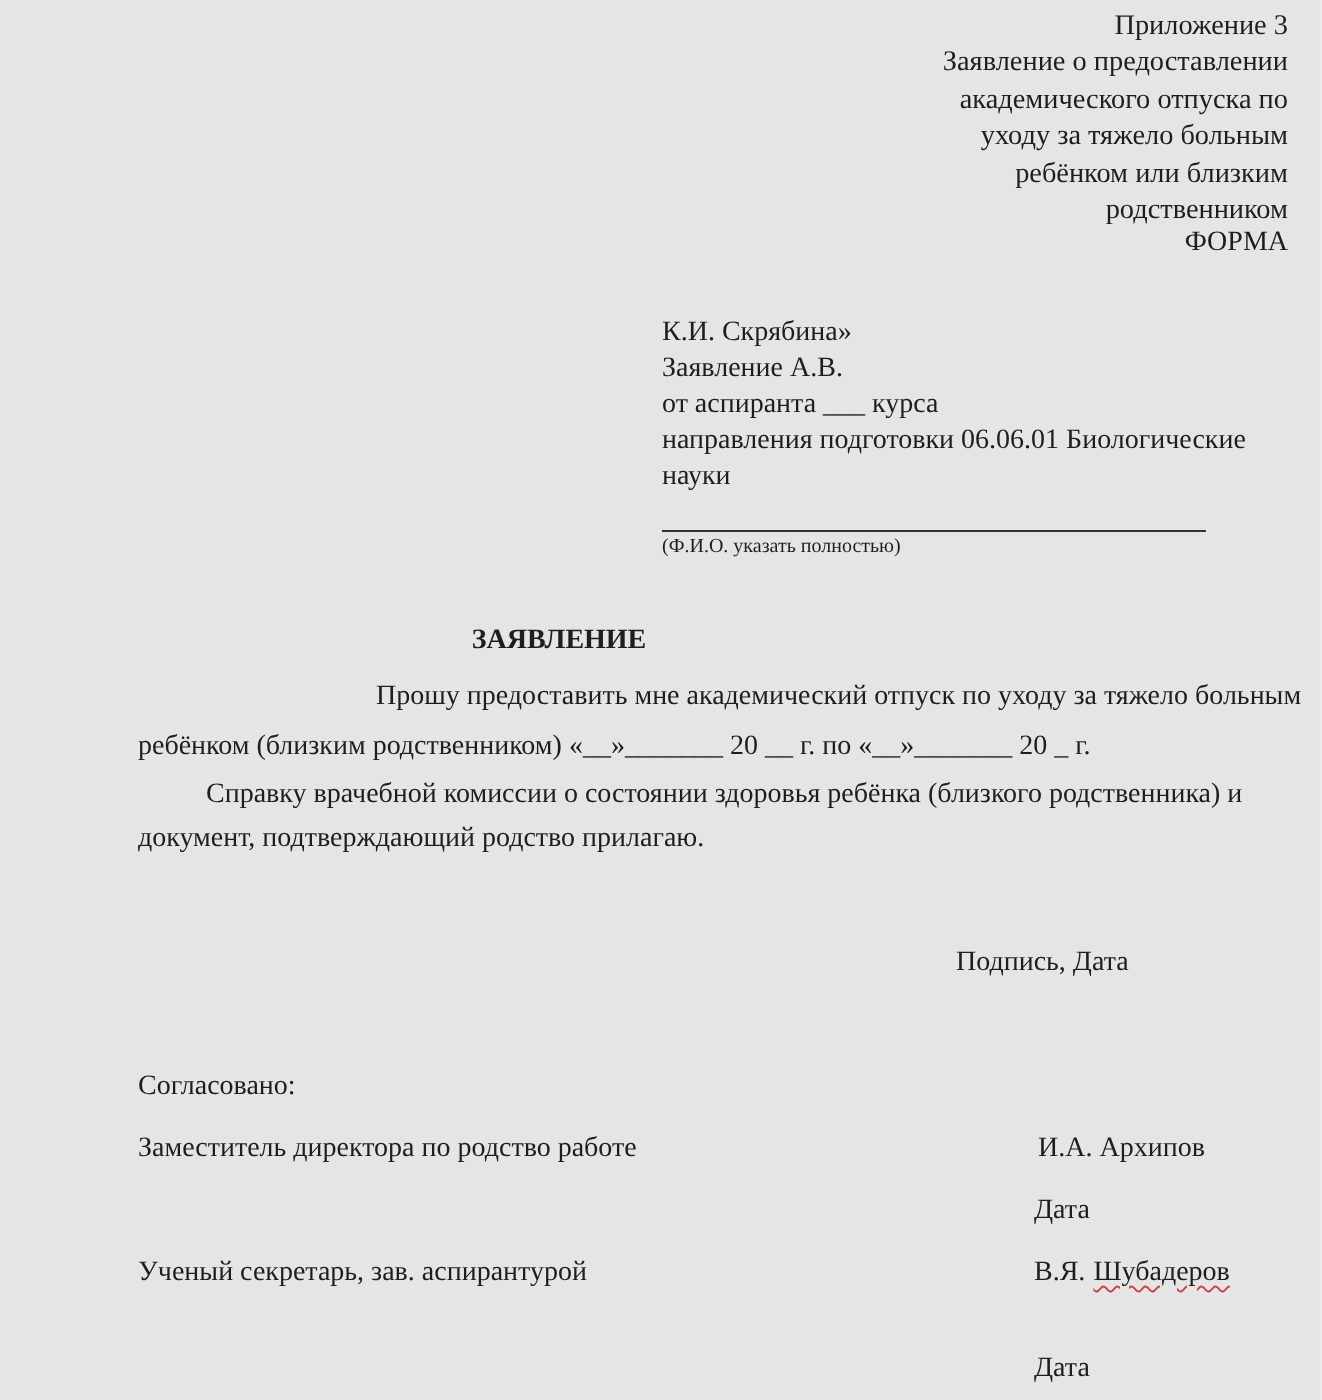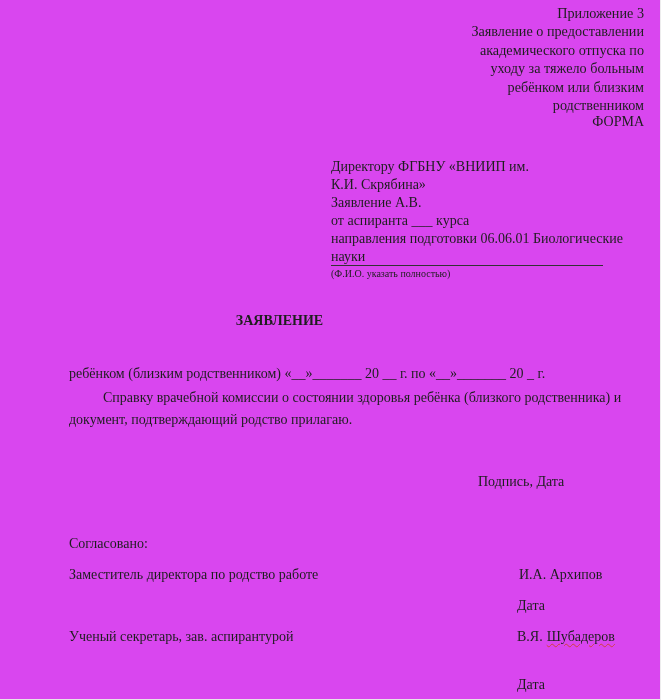--- a/index.html
+++ b/index.html
@@ -14,21 +14,21 @@
       overflow: hidden;
       font-family: "Liberation Serif", "DejaVu Serif", serif;
       color: #1e1e1e;
       font-size: 14px;
     }
     .page {
       position: absolute;
       left: 0; top: 0;
       width: 660px;
       height: 699px;
-      background: #d946ef;
+      background: #e5e5e5;
       border-right: 1px solid #ededed;
       border-bottom: 1px solid #e6e6e6;
     }
 
     
     .annex {
       position: absolute;
       right: 16px;
       top: 4px;
       text-align: right;
@@ -99,32 +99,32 @@
     <div>Приложение 3</div>
     <div>Заявление о предоставлении</div>
     <div>академического отпуска по</div>
     <div>уходу за тяжело больным</div>
     <div>ребёнком или близким</div>
     <div>родственником</div>
   </div>
   <div class="forma">ФОРМА</div>
 
   <div class="addressee">
-    <div>Директору ФГБНУ «ВНИИП им.</div>
     <div>К.И. Скрябина»</div>
     <div>Заявление А.В.</div>
     <div>от аспиранта ___  курса</div>
     <div>направления подготовки 06.06.01 Биологические</div>
     <div>науки</div>
   </div>
   <div class="fio-line"></div>
   <div class="fio-caption">(Ф.И.О.  указать полностью)</div>
 
   <div class="title">ЗАЯВЛЕНИЕ</div>
 
+  <div class="para-line" style="left:188px; top:341px;">Прошу предоставить мне академический отпуск по уходу за тяжело больным</div>
   <div class="para-line" style="left:69px; top:366px;">ребёнком (близким родственником) «__»_______  20 __ г. по «__»_______  20 _ г.</div>
 
   <div class="para-line" style="left:103px; top:390px;">Справку врачебной комиссии о состоянии здоровья ребёнка (близкого родственника) и</div>
   <div class="para-line" style="left:69px; top:412px;">документ, подтверждающий родство прилагаю.</div>
 
   <div class="para-line" style="left:478px; top:474px;">Подпись, Дата</div>
 
   <div class="para-line" style="left:69px; top:536px;">Согласовано:</div>
 
   <div class="para-line" style="left:69px; top:567px;">Заместитель директора по родство работе</div>

